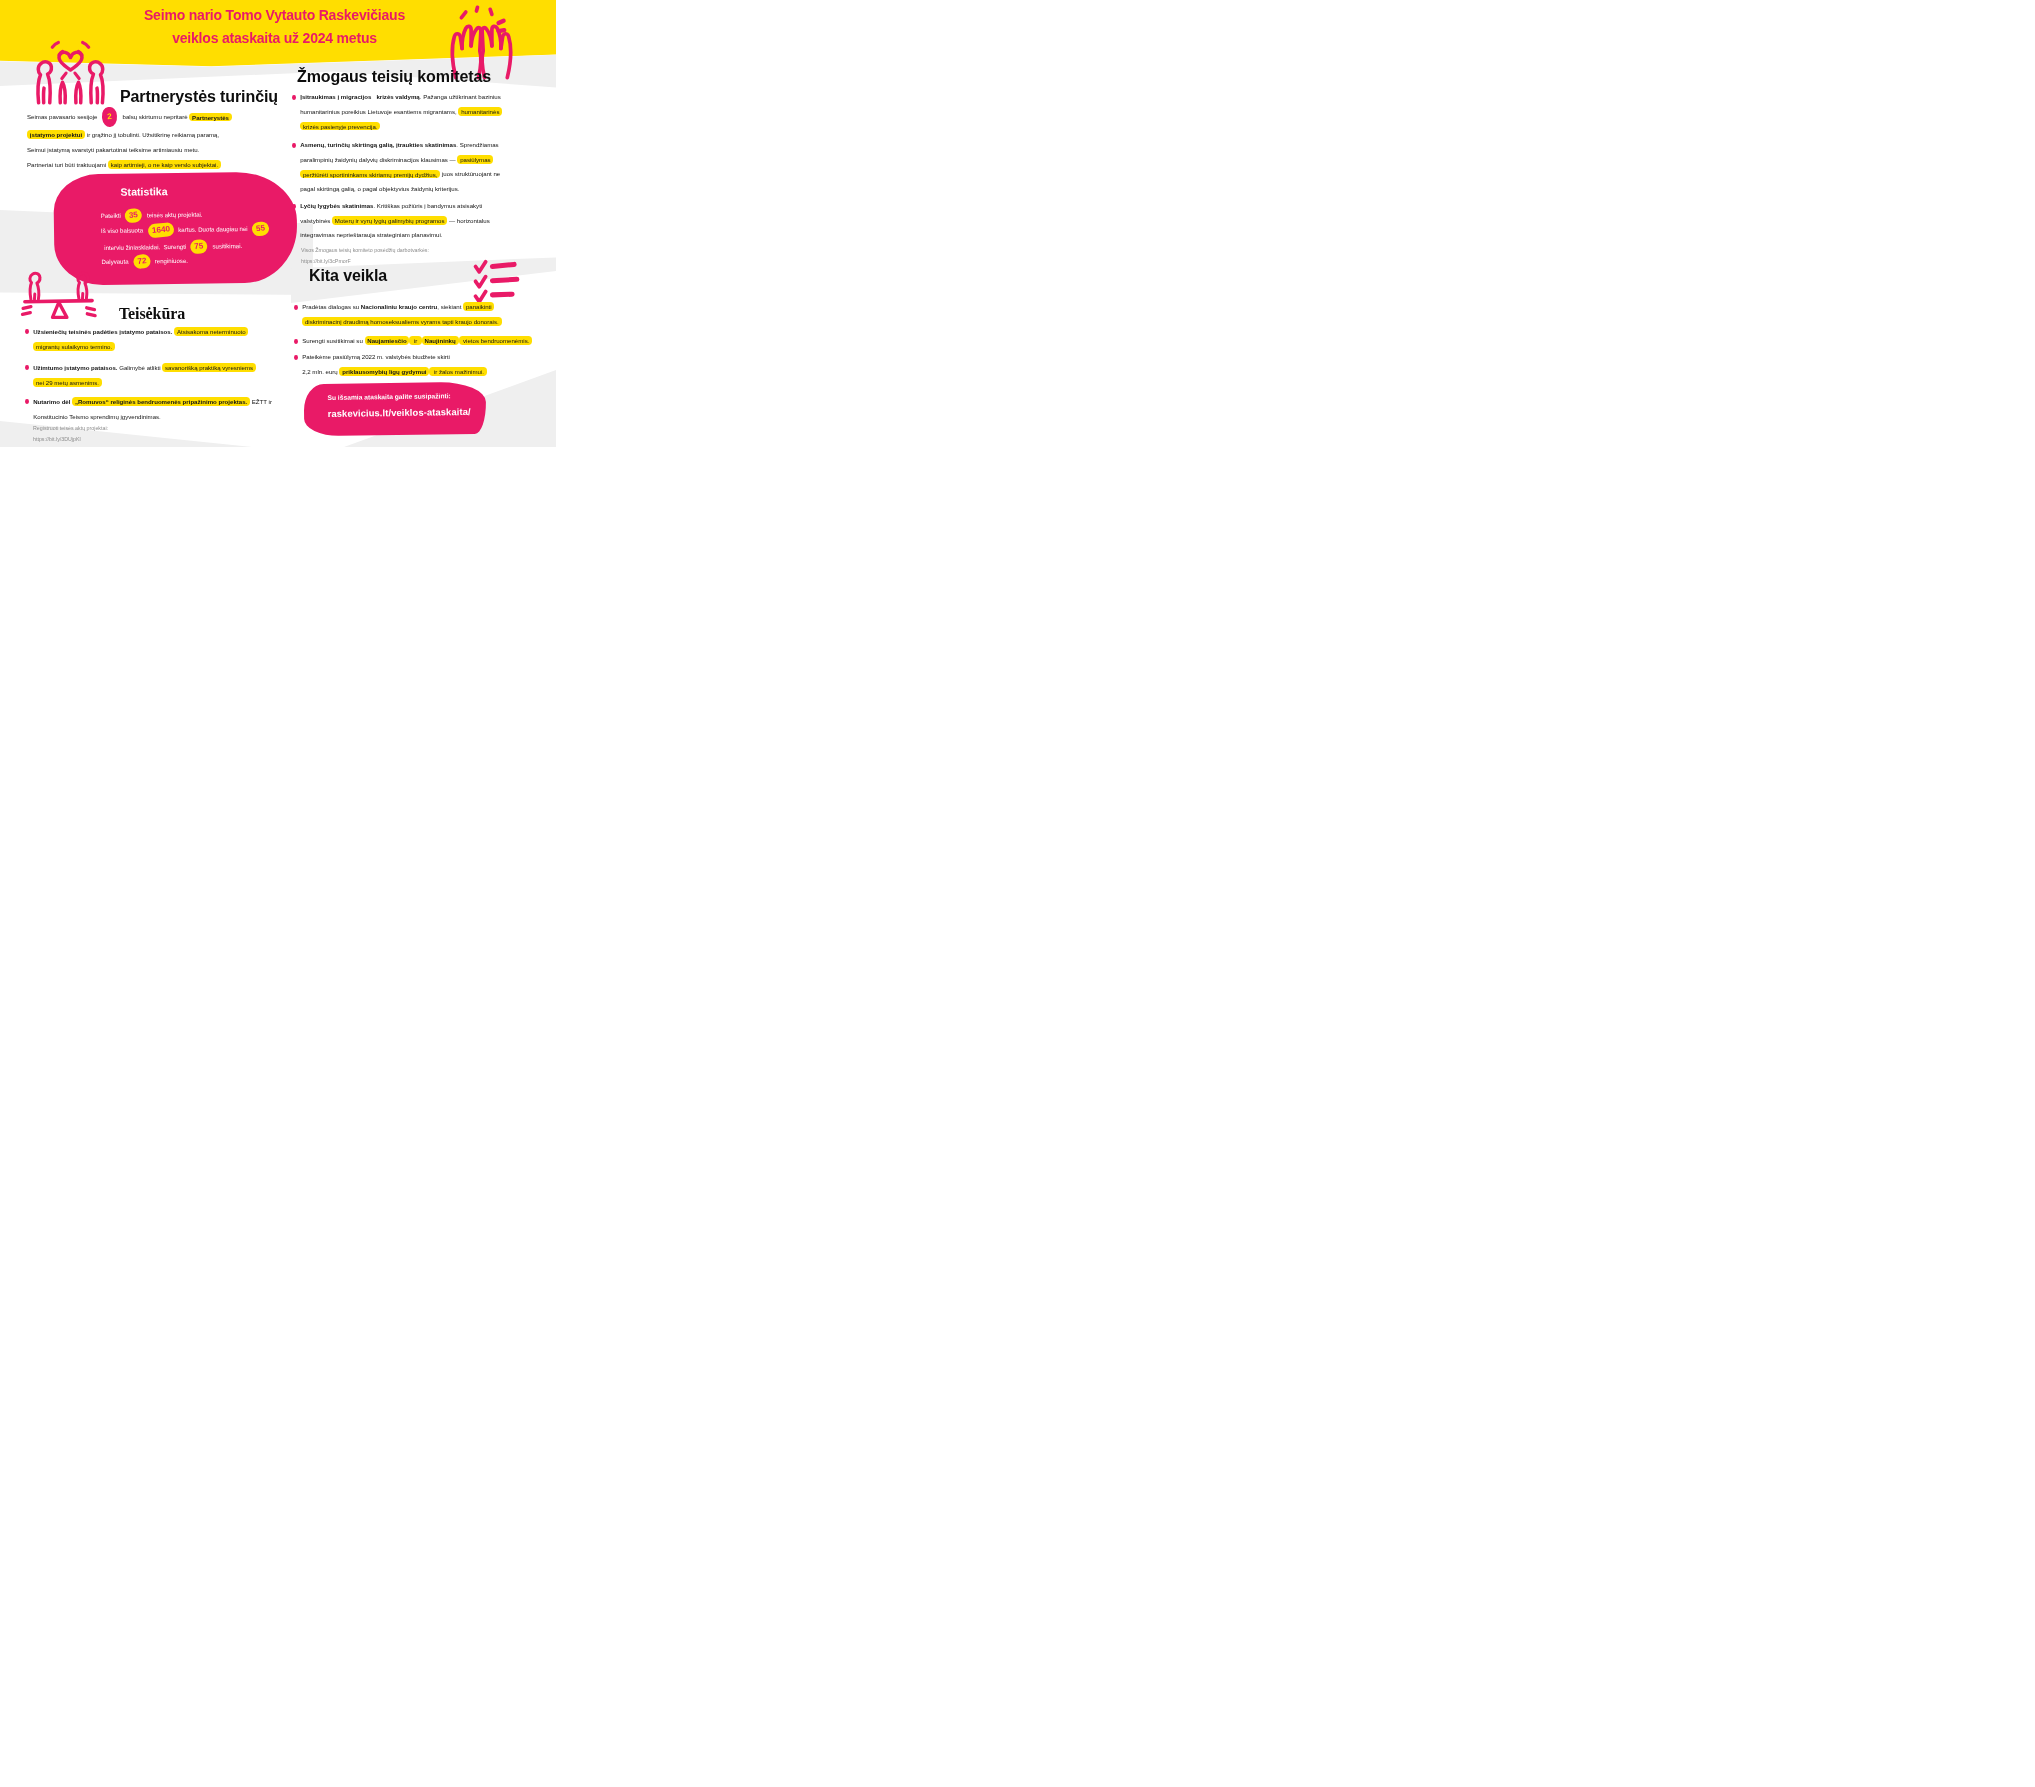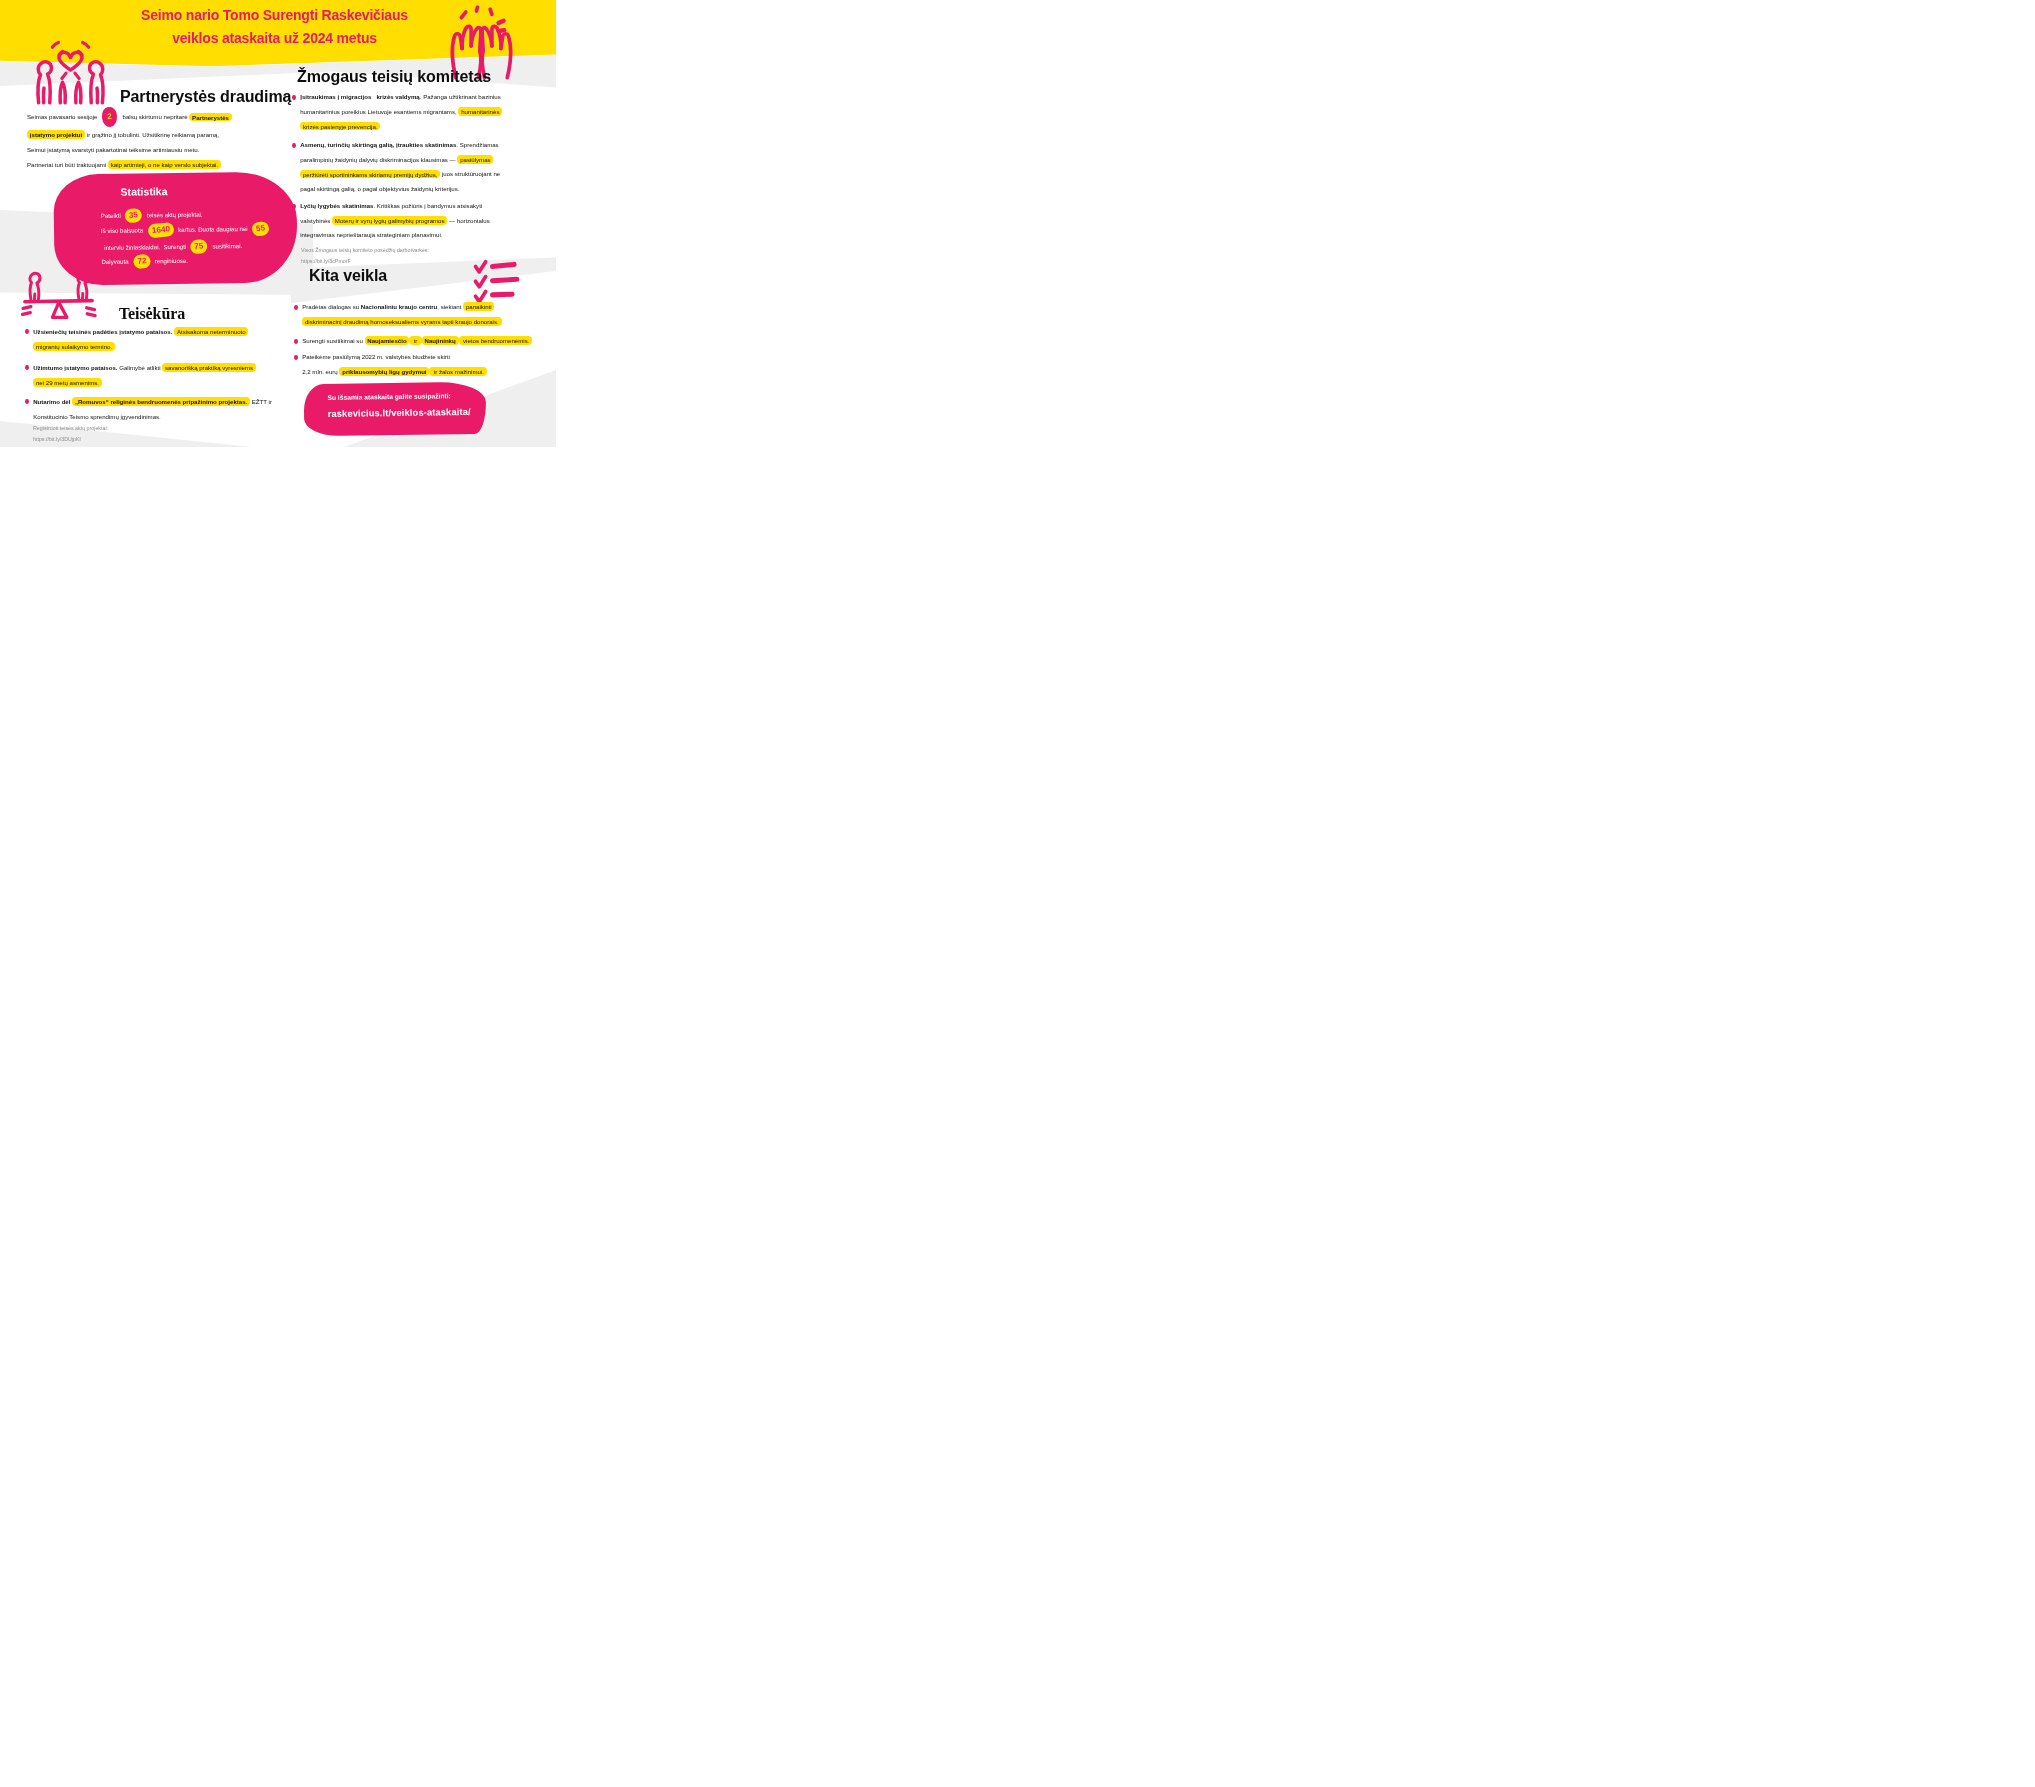--- a/index.html
+++ b/index.html
@@ -79,21 +79,21 @@
 <div class="canvas">
 
   <div class="bg bg-yellow"></div>
   <div class="bg bg-gray-top"></div>
   <div class="bg bg-gray-mid"></div>
   <div class="bg bg-gray-kita"></div>
   <div class="bg bg-gray-bl"></div>
   <div class="bg bg-gray-br"></div>
 
   <div class="title">
-    <div>Seimo nario Tomo Surengti Raskevičiaus</div>
+    <div>Seimo nario Tomo Vytauto Raskevičiaus</div>
     <div>veiklos ataskaita už 2024 metus</div>
   </div>
 
   <div class="icon" style="left:28.5px;top:39px;width:83px;height:67px;">
     <svg viewBox="0 0 240 210">
       <path stroke-width="11" d="M120 58 C113 40 93 36 86 50 C79 63 90 78 120 97 C150 78 161 63 154 50 C147 36 127 40 120 58"></path>
       <path stroke-width="10" d="M63 26 q8 -11 19 -15"></path>
       <path stroke-width="10" d="M177 26 q-8 -11 -19 -15"></path>
       <path stroke-width="10" d="M84 50 q5 -8 11 -11"></path>
       <path stroke-width="10" d="M156 50 q-5 -8 -11 -11"></path>
@@ -117,21 +117,21 @@
       <path stroke-width="11" d="M173 128 C174 102 170 84 162 68 C157 58 146 60 146 72 L146 120"></path>
       <path stroke-width="11" d="M146 120 C144 96 138 80 130 70 C124 62 116 66 117 78 L120 135 C114 155 116 180 124 215"></path>
       <path stroke-width="11" d="M55 36 l13 -17"></path>
       <path stroke-width="11" d="M100 16 l3 -11"></path>
       <path stroke-width="11" d="M146 26 l-5 -15"></path>
       <path stroke-width="13" d="M166 52 l15 -7"></path>
       <path stroke-width="13" d="M166 76 l17 -3"></path>
     </svg>
   </div>
 
-  <div class="h-section" style="left:120px;top:88px;">Partnerystės draudimą</div>
+  <div class="h-section" style="left:120px;top:88px;">Partnerystės turinčių</div>
   <div class="rich" style="position:absolute;left:27px;top:107px;width:248px;"><span class="seg-p">Seimas pavasario sesijoje </span><span class="seg-badge">2</span><span class="seg-p"> balsų skirtumu nepritarė </span><span class="seg-bh">Partnerystės
 įstatymo projektui</span><span class="seg-p"> ir grąžino jį tobulinti. Užsitikrinę reikiamą paramą,
 Seimui įstatymą svarstyti pakartotinai teiksime artimiausiu metu.
 Partneriai turi būti traktuojami </span><span class="seg-h">kaip artimieji, o ne kaip verslo subjektai.</span></div>
 
   <div class="stat-blob">
     <div class="stat-h">Statistika</div>
     <div class="stat-line l1"><span class="seg-p">Pateikti </span><span class="seg-num">35</span><span class="seg-p"> teisės aktų projektai.</span></div>
     <div class="stat-line l2"><span class="seg-p">Iš viso balsuota </span><span class="seg-num">1640</span><span class="seg-p"> kartus. Duota daugiau nei </span><span class="seg-num">55</span></div>
     <div class="stat-line l3"><span class="seg-p">interviu žiniasklaidai.  Surengti </span><span class="seg-num">75</span><span class="seg-p"> susitikimai.</span></div>

